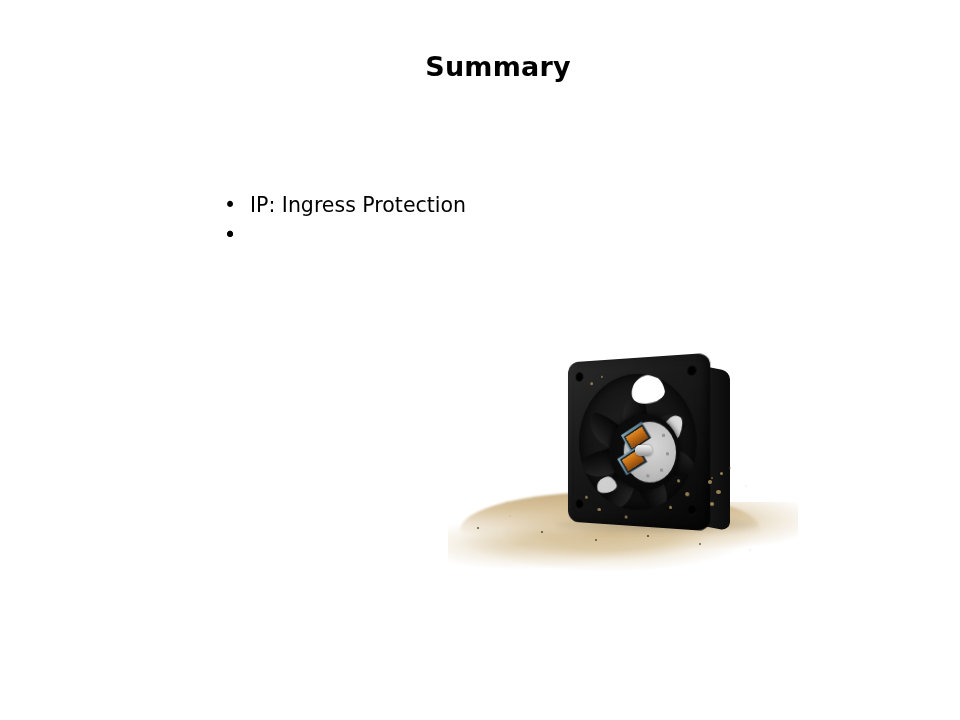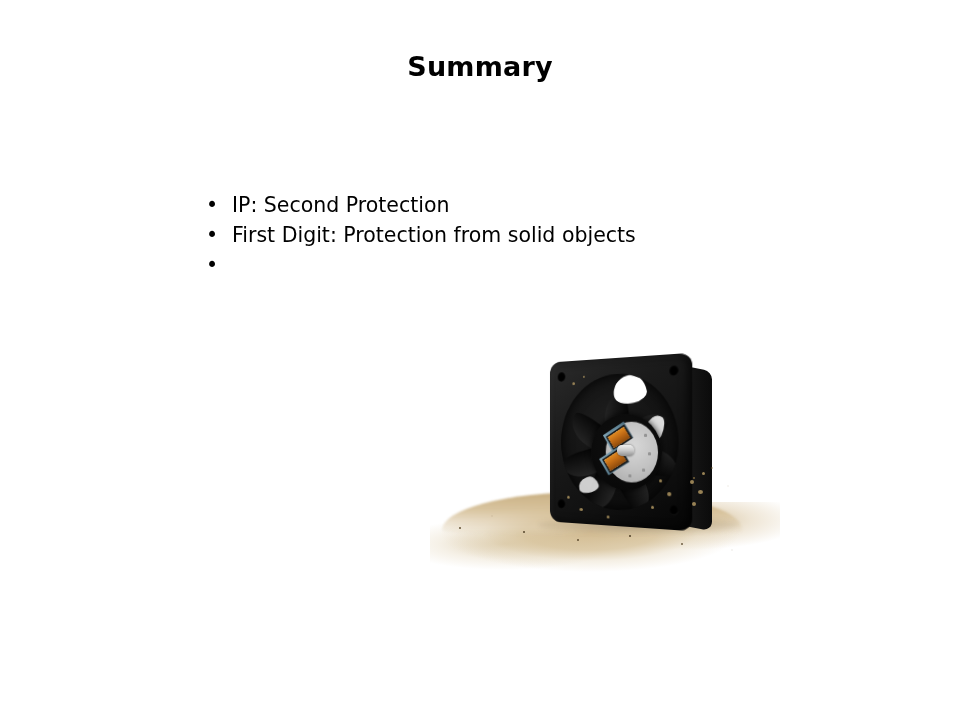--- a/index.html
+++ b/index.html
@@ -12,20 +12,21 @@
     background: #ffffff;
     font-family: "DejaVu Sans", "Liberation Sans", sans-serif;
     overflow: hidden;
     position: relative;
   }
 
   .slide {
     position: absolute;
     inset: 0;
     background: #ffffff;
+    margin-left: 18px;
   }
 
   
   .slide-title {
     position: absolute;
     top: 52px;
     left: 0;
     width: 960px;
     text-align: center;
     font-size: 27px;
@@ -284,25 +285,24 @@
 </head>
 <body>
 
 <div class="slide">
 
   <div class="slide-title">Summary</div>
 
   <ul class="bullet-list">
     <li class="bullet-item">
       <span class="bullet-dot">•</span>
-      <span>IP: Second Protection</span>
+      <span>IP: Ingress Protection</span>
     </li>
     <li class="bullet-item">
       <span class="bullet-dot">•</span>
-      <span>First Digit: Protection from solid objects</span>
     </li>
     <li class="bullet-item">
       <span class="bullet-dot">•</span>
     </li>
   </ul>
 
   <div class="photo">
 
     <div class="sand-wrap">
       <div class="sand-base"></div>

